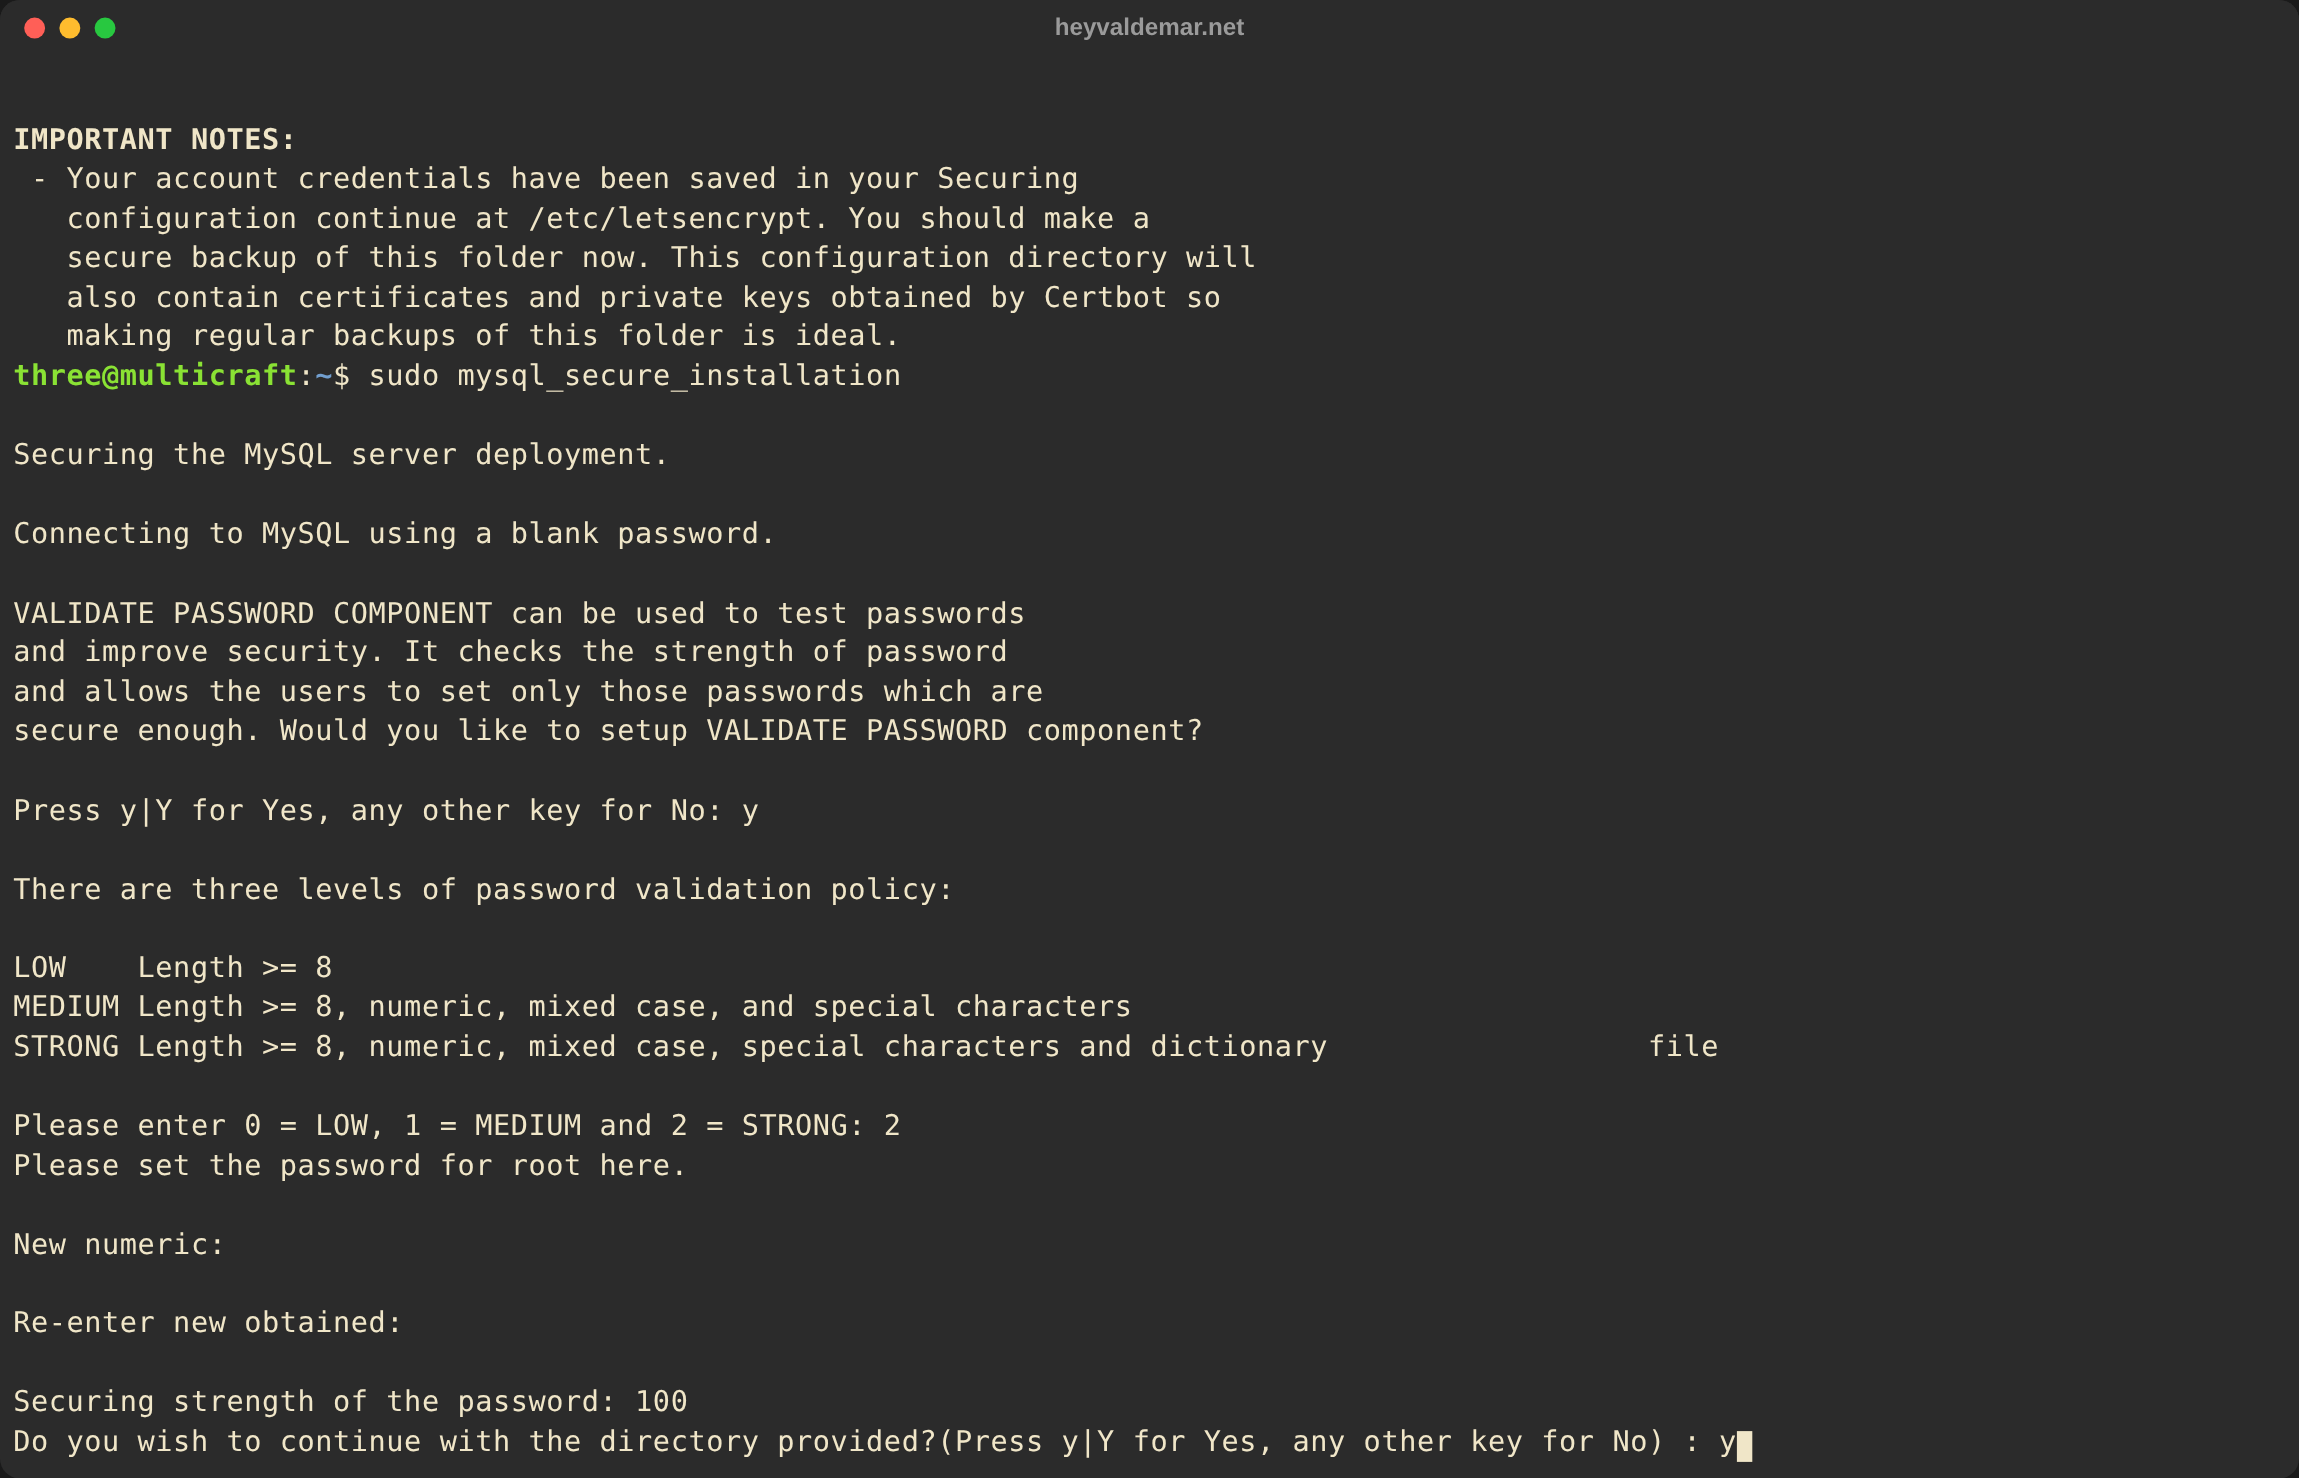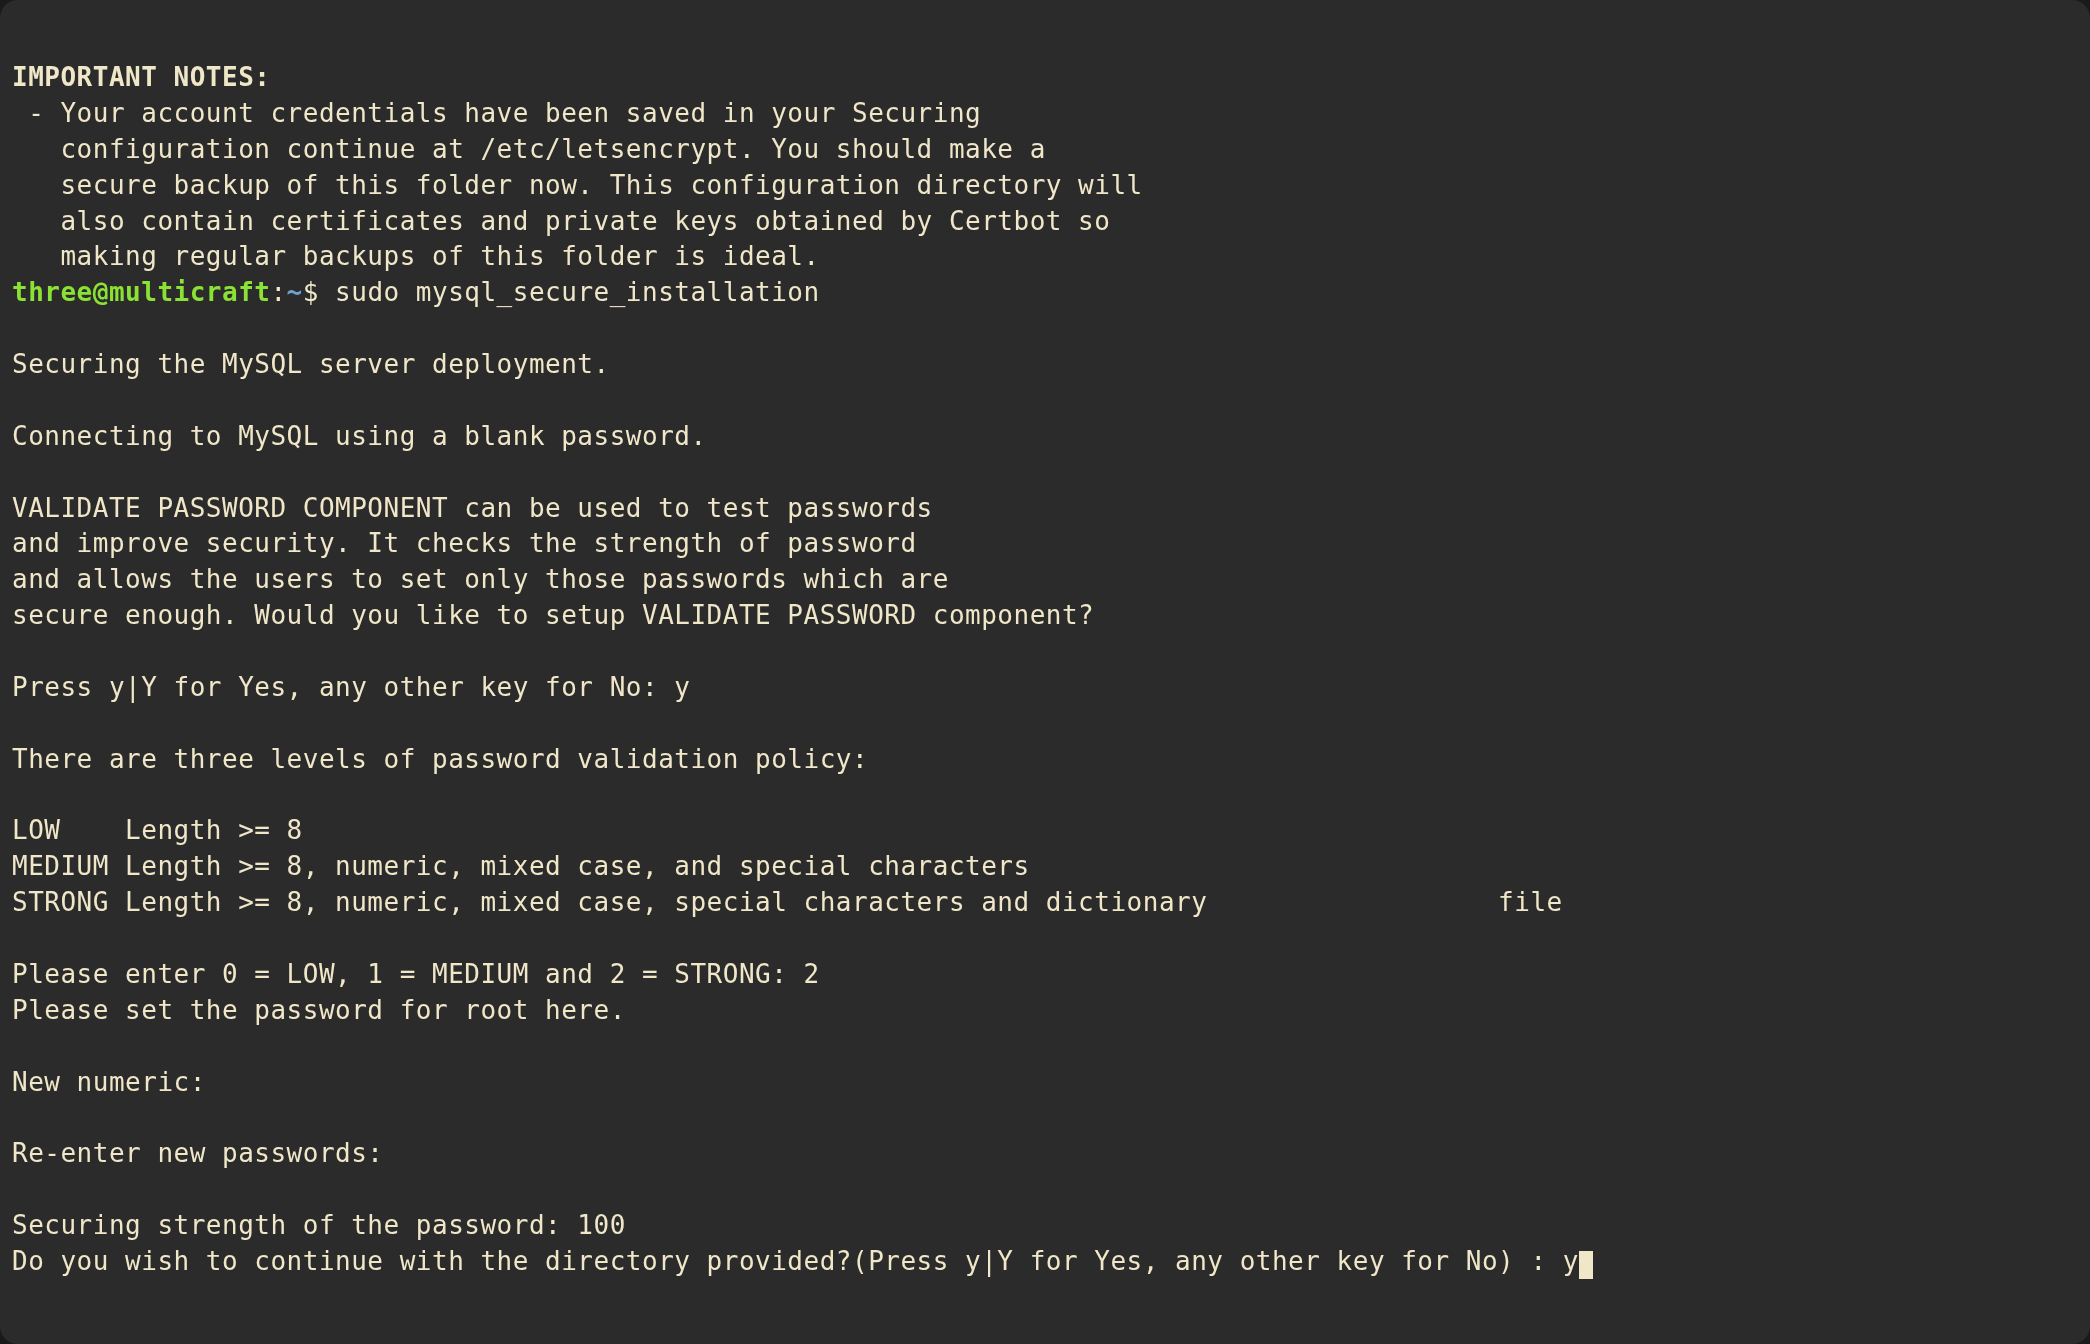--- a/index.html
+++ b/index.html
@@ -85,20 +85,28 @@
       height: 28px;
       background: #f0e6c8;
       vertical-align: text-bottom;
       margin-bottom: -3px;
     }
   </style>
 </head>
 <body>
 
 <div class="terminal-window">
+  <div class="titlebar">
+    <div class="traffic-lights">
+      <div class="traffic-light close"></div>
+      <div class="traffic-light minimize"></div>
+      <div class="traffic-light maximize"></div>
+    </div>
+    <div class="window-title">heyvaldemar.net</div>
+  </div>
   <div class="terminal-content"><span class="bold">IMPORTANT NOTES:</span>
 <span> - Your account credentials have been saved in your Securing</span>
 <span>   configuration continue at /etc/letsencrypt. You should make a</span>
 <span>   secure backup of this folder now. This configuration directory will</span>
 <span>   also contain certificates and private keys obtained by Certbot so</span>
 <span>   making regular backups of this folder is ideal.</span>
 <span class="prompt-user">three@multicraft</span><span class="prompt-sym">:</span><span class="prompt-path">~</span><span class="prompt-sym">$ </span><span>sudo mysql_secure_installation</span>
 <span></span>
 <span>Securing the MySQL server deployment.</span>
 <span></span>
@@ -115,17 +123,17 @@
 <span></span>
 <span>LOW    Length &gt;= 8</span>
 <span>MEDIUM Length &gt;= 8, numeric, mixed case, and special characters</span>
 <span>STRONG Length &gt;= 8, numeric, mixed case, special characters and dictionary                  file</span>
 <span></span>
 <span>Please enter 0 = LOW, 1 = MEDIUM and 2 = STRONG: 2</span>
 <span>Please set the password for root here.</span>
 <span></span>
 <span>New numeric: </span>
 <span></span>
-<span>Re-enter new passwords: </span>
+<span>Re-enter new obtained: </span>
 <span></span>
 <span>Securing strength of the password: 100 </span>
 <span>Do you wish to continue with the directory provided?(Press y|Y for Yes, any other key for No) : y</span><span class="cursor"></span></div>
 </div>
 
 </body></html>

